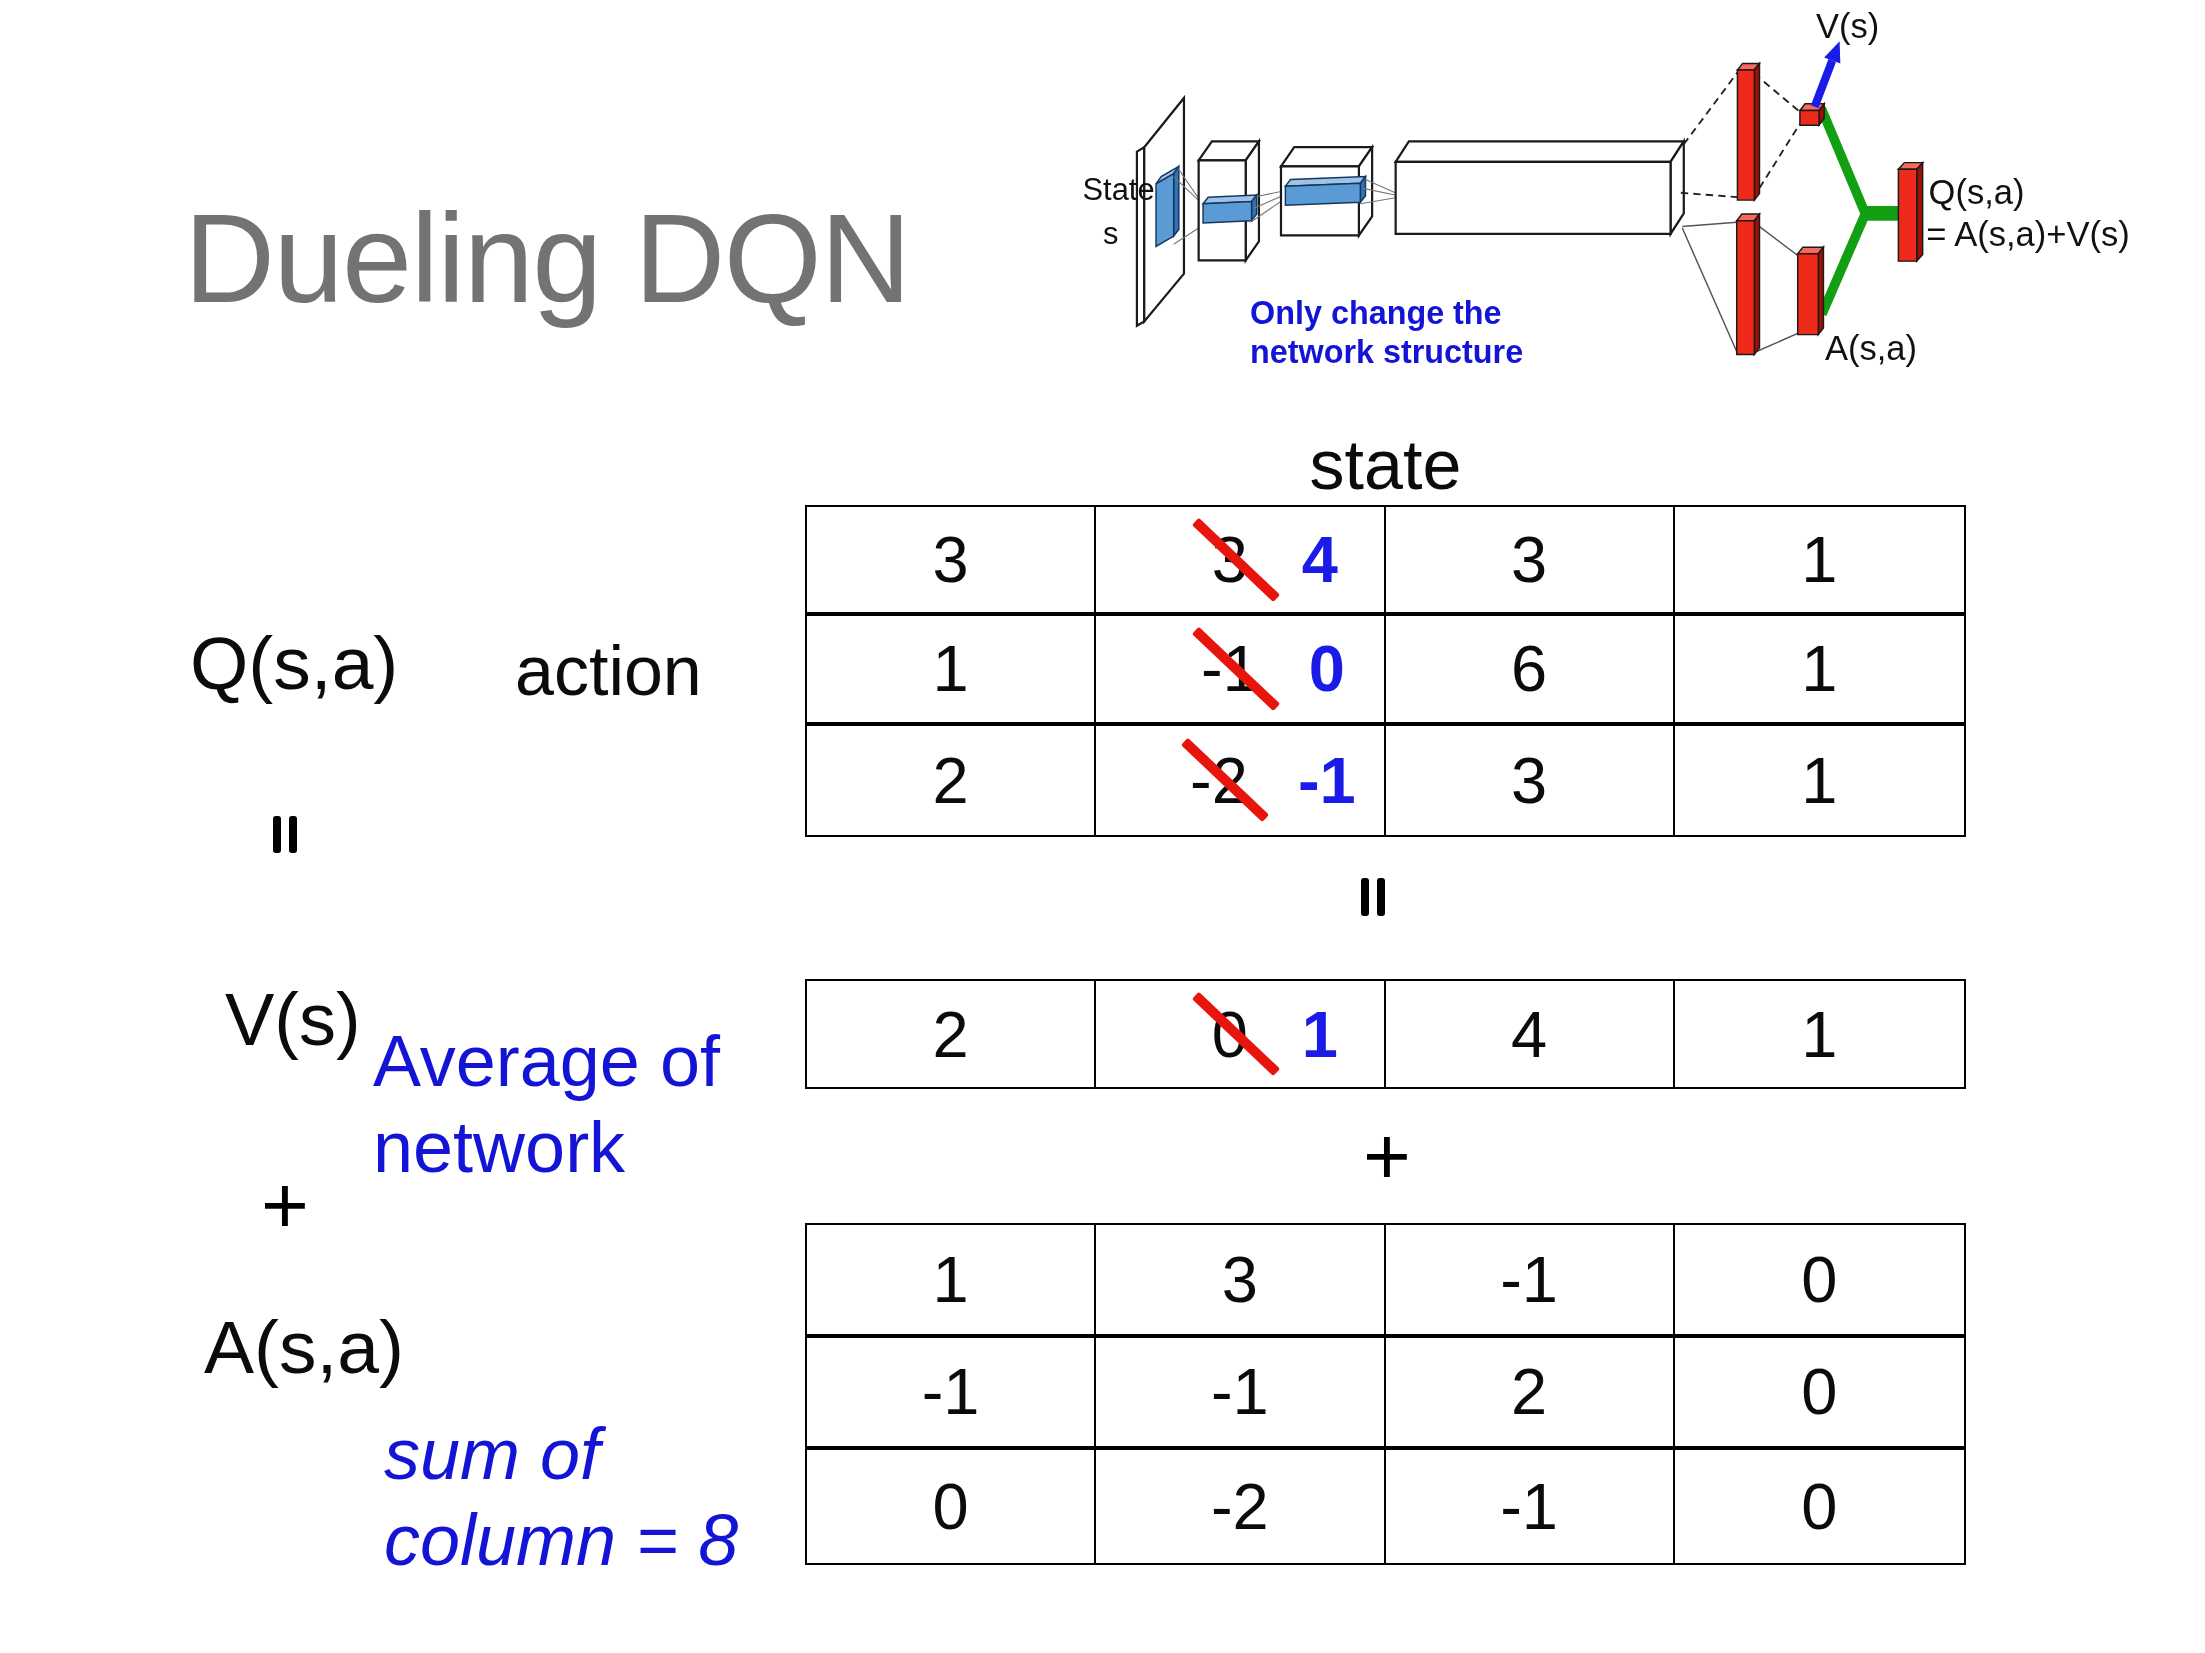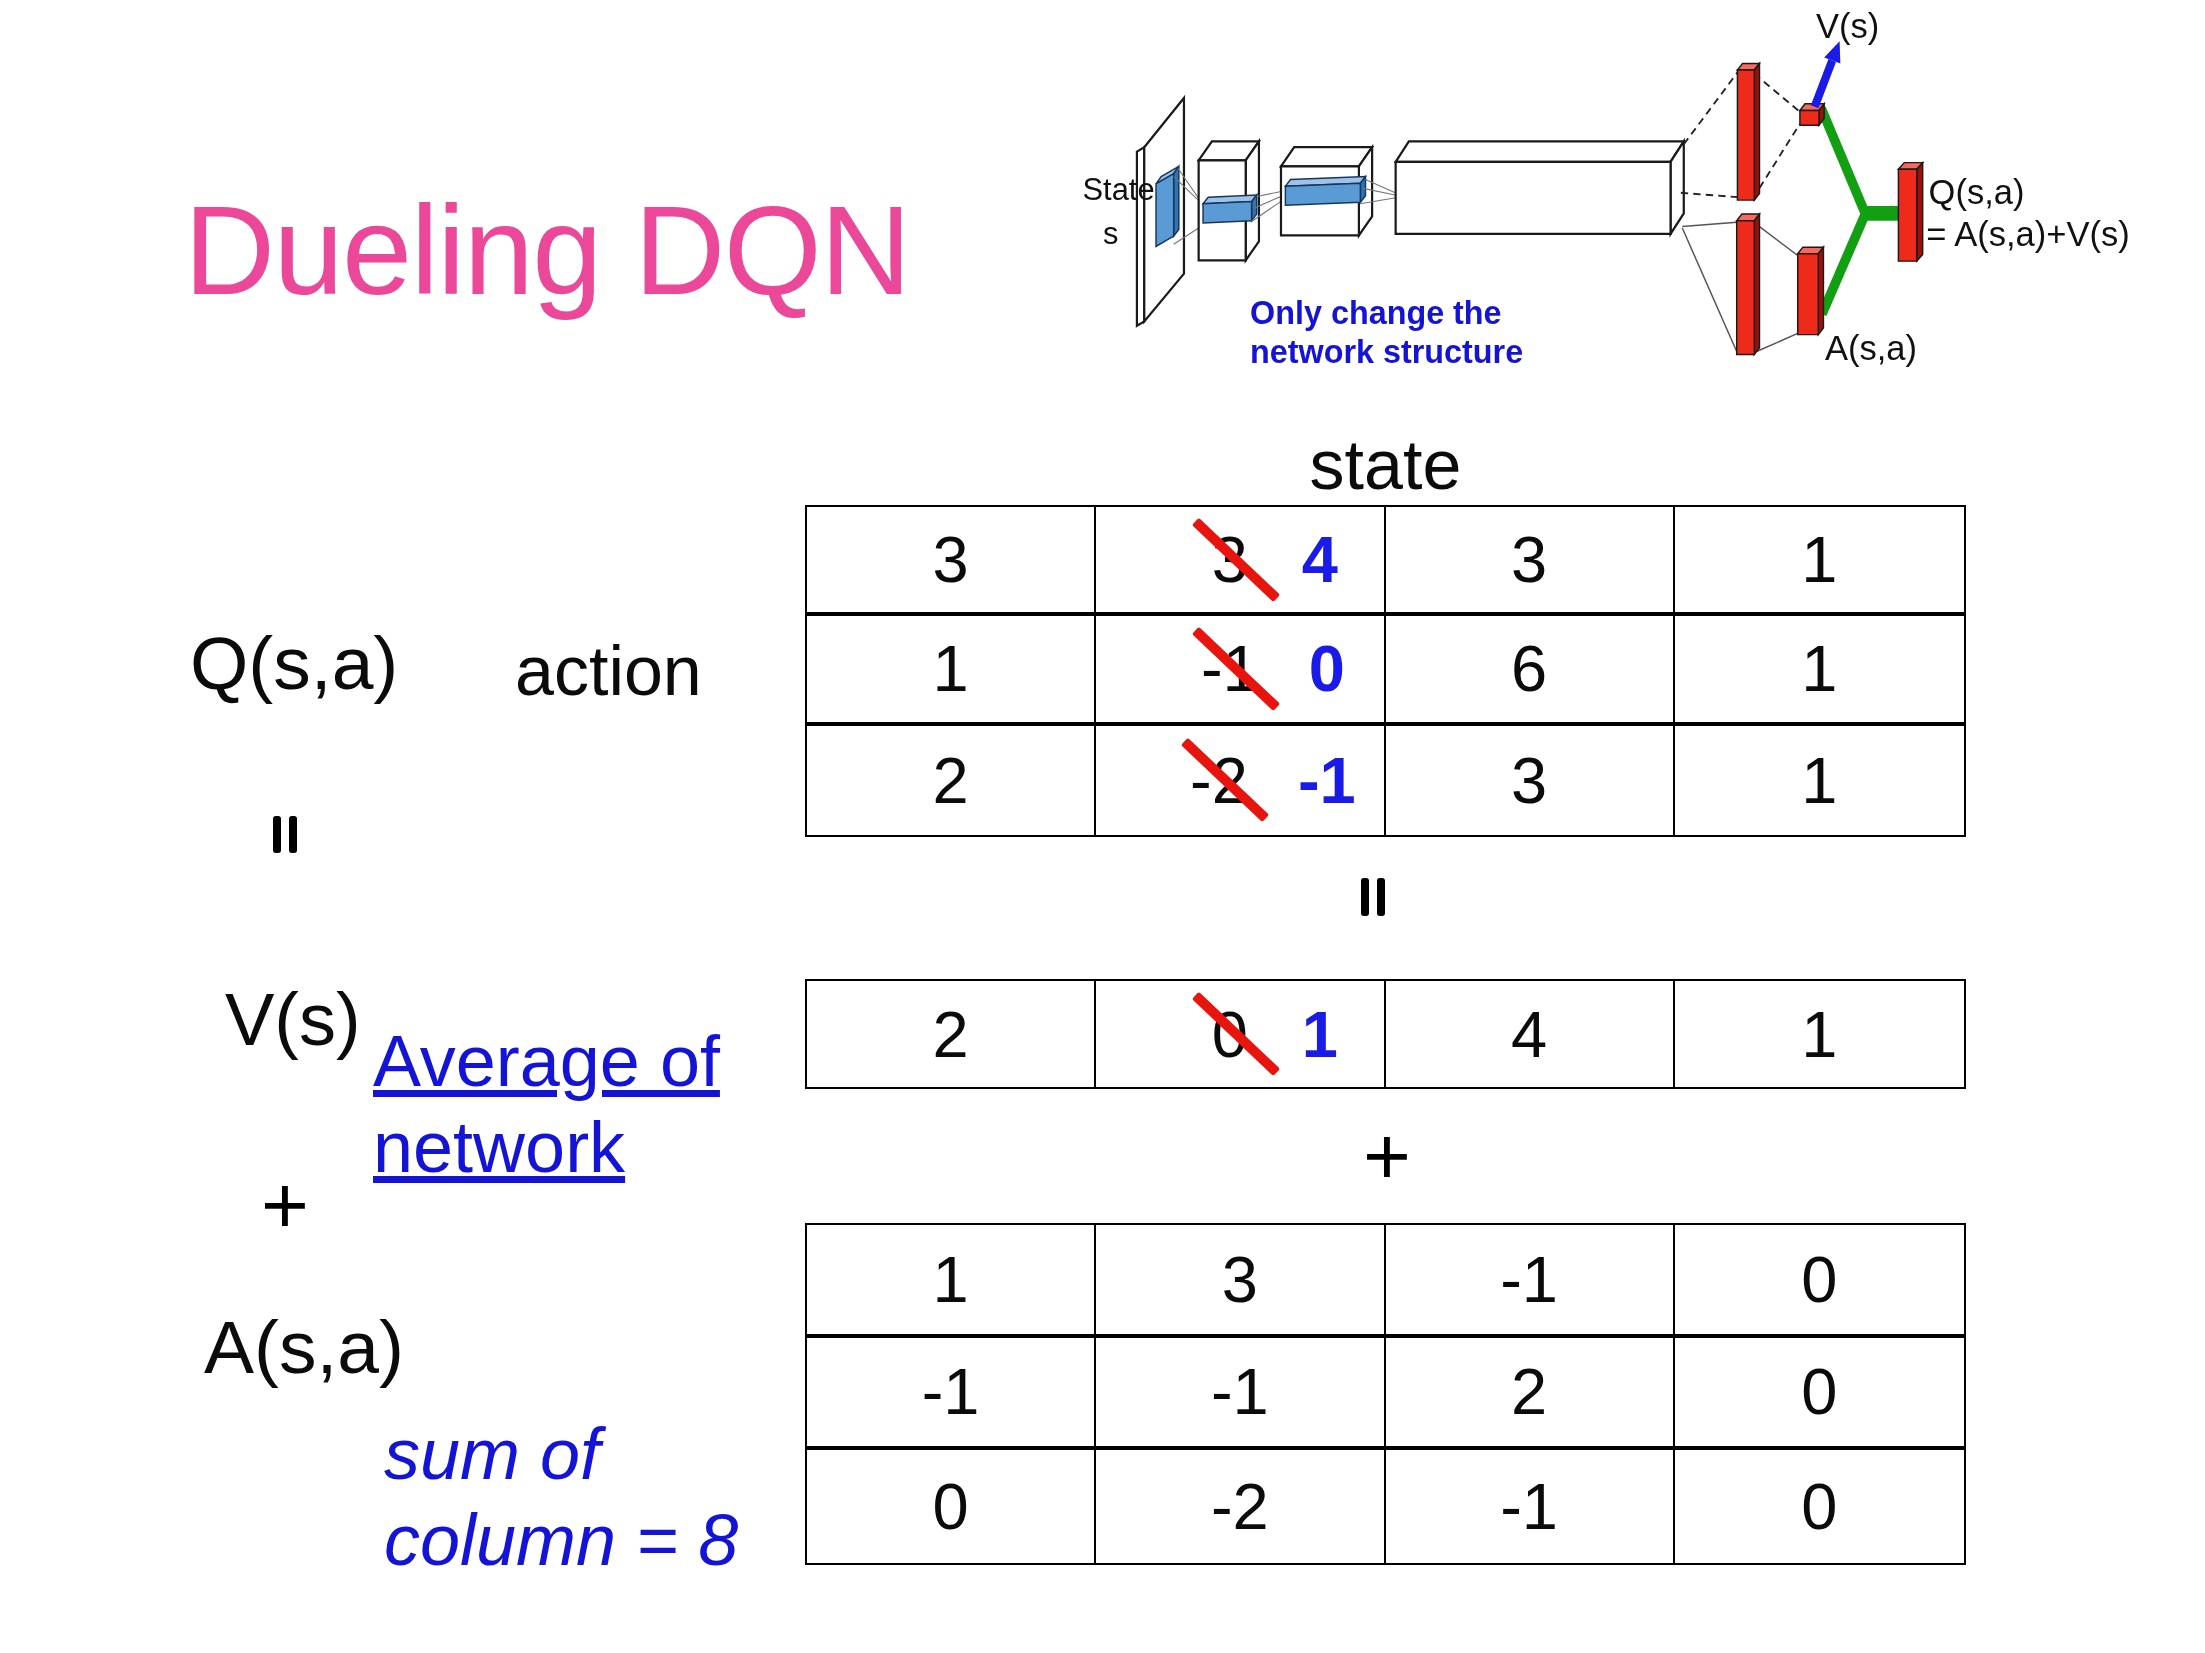--- a/index.html
+++ b/index.html
@@ -2,33 +2,33 @@
 <html style="--strike-red: #E8150F; --replace-blue: #1B1BE8; --note-blue: #1414D6; --arrow-blue: #1B1BE8; --bar-red: #EE2B1B; --bar-red-top: #F9695B; --bar-red-side: #9C1005; --link-green: #12A012; --slab-blue: #5B9BD5; --slab-blue-top: #9DC3E6; --slab-blue-side: #2E74B5;font-size:11.8px"><head>
 <meta charset="utf-8">
 <style>
   html,body{margin:0;padding:0;background:#ffffff;}
   #slide{
     position:relative;width:2205px;height:1654px;background:#ffffff;overflow:hidden;
     font-family:"Liberation Sans", sans-serif;color:#0b0b0b;
   }
   .abs{position:absolute;}
   
-  #title{left:184px;top:188px;font-size:126px;letter-spacing:-1.5px;line-height:1;color:#ec4899;}
+  #title{left:184px;top:196px;font-size:126px;letter-spacing:-1.5px;line-height:1;color:#737373;}
   
   #state-header{left:805px;top:430px;width:1161px;text-align:center;font-size:70px;line-height:1;}
   #action-label{left:515px;top:636px;width:268px;font-size:70px;line-height:1;}
   #q-label{left:190px;top:626px;font-size:75px;line-height:1;}
   #v-label{left:225px;top:983px;font-size:74px;line-height:1;}
   #a-label{left:204px;top:1310px;font-size:75px;line-height:1;}
   .plus{width:88px;height:88px;display:flex;align-items:center;justify-content:center;
         font-size:82px;line-height:1;color:#000;}
   #plus-left{left:241px;top:1161px;}
   #plus-mid{left:1343px;top:1112px;}
   .note{font-size:72px;line-height:86px;color:var(--note-blue);white-space:nowrap;}
-  #avg-note{left:373px;top:1018px;text-decoration:underline;}
+  #avg-note{left:373px;top:1018px;}
   #sum-note{left:384px;top:1411px;font-style:italic;}
   
   .rot-eq{display:flex;gap:8px;}
   .rot-eq .bar{width:8px;background:#000;border-radius:2.9px;}
   #eq-left{left:273px;top:816px;height:37px;}
   #eq-left .bar{height:37px;}
   #eq-mid{left:1361px;top:878px;height:38px;}
   #eq-mid .bar{height:38px;}
   
   .mtable{position:absolute;display:grid;grid-auto-rows:1fr;grid-template-columns:repeat(4,1fr);

